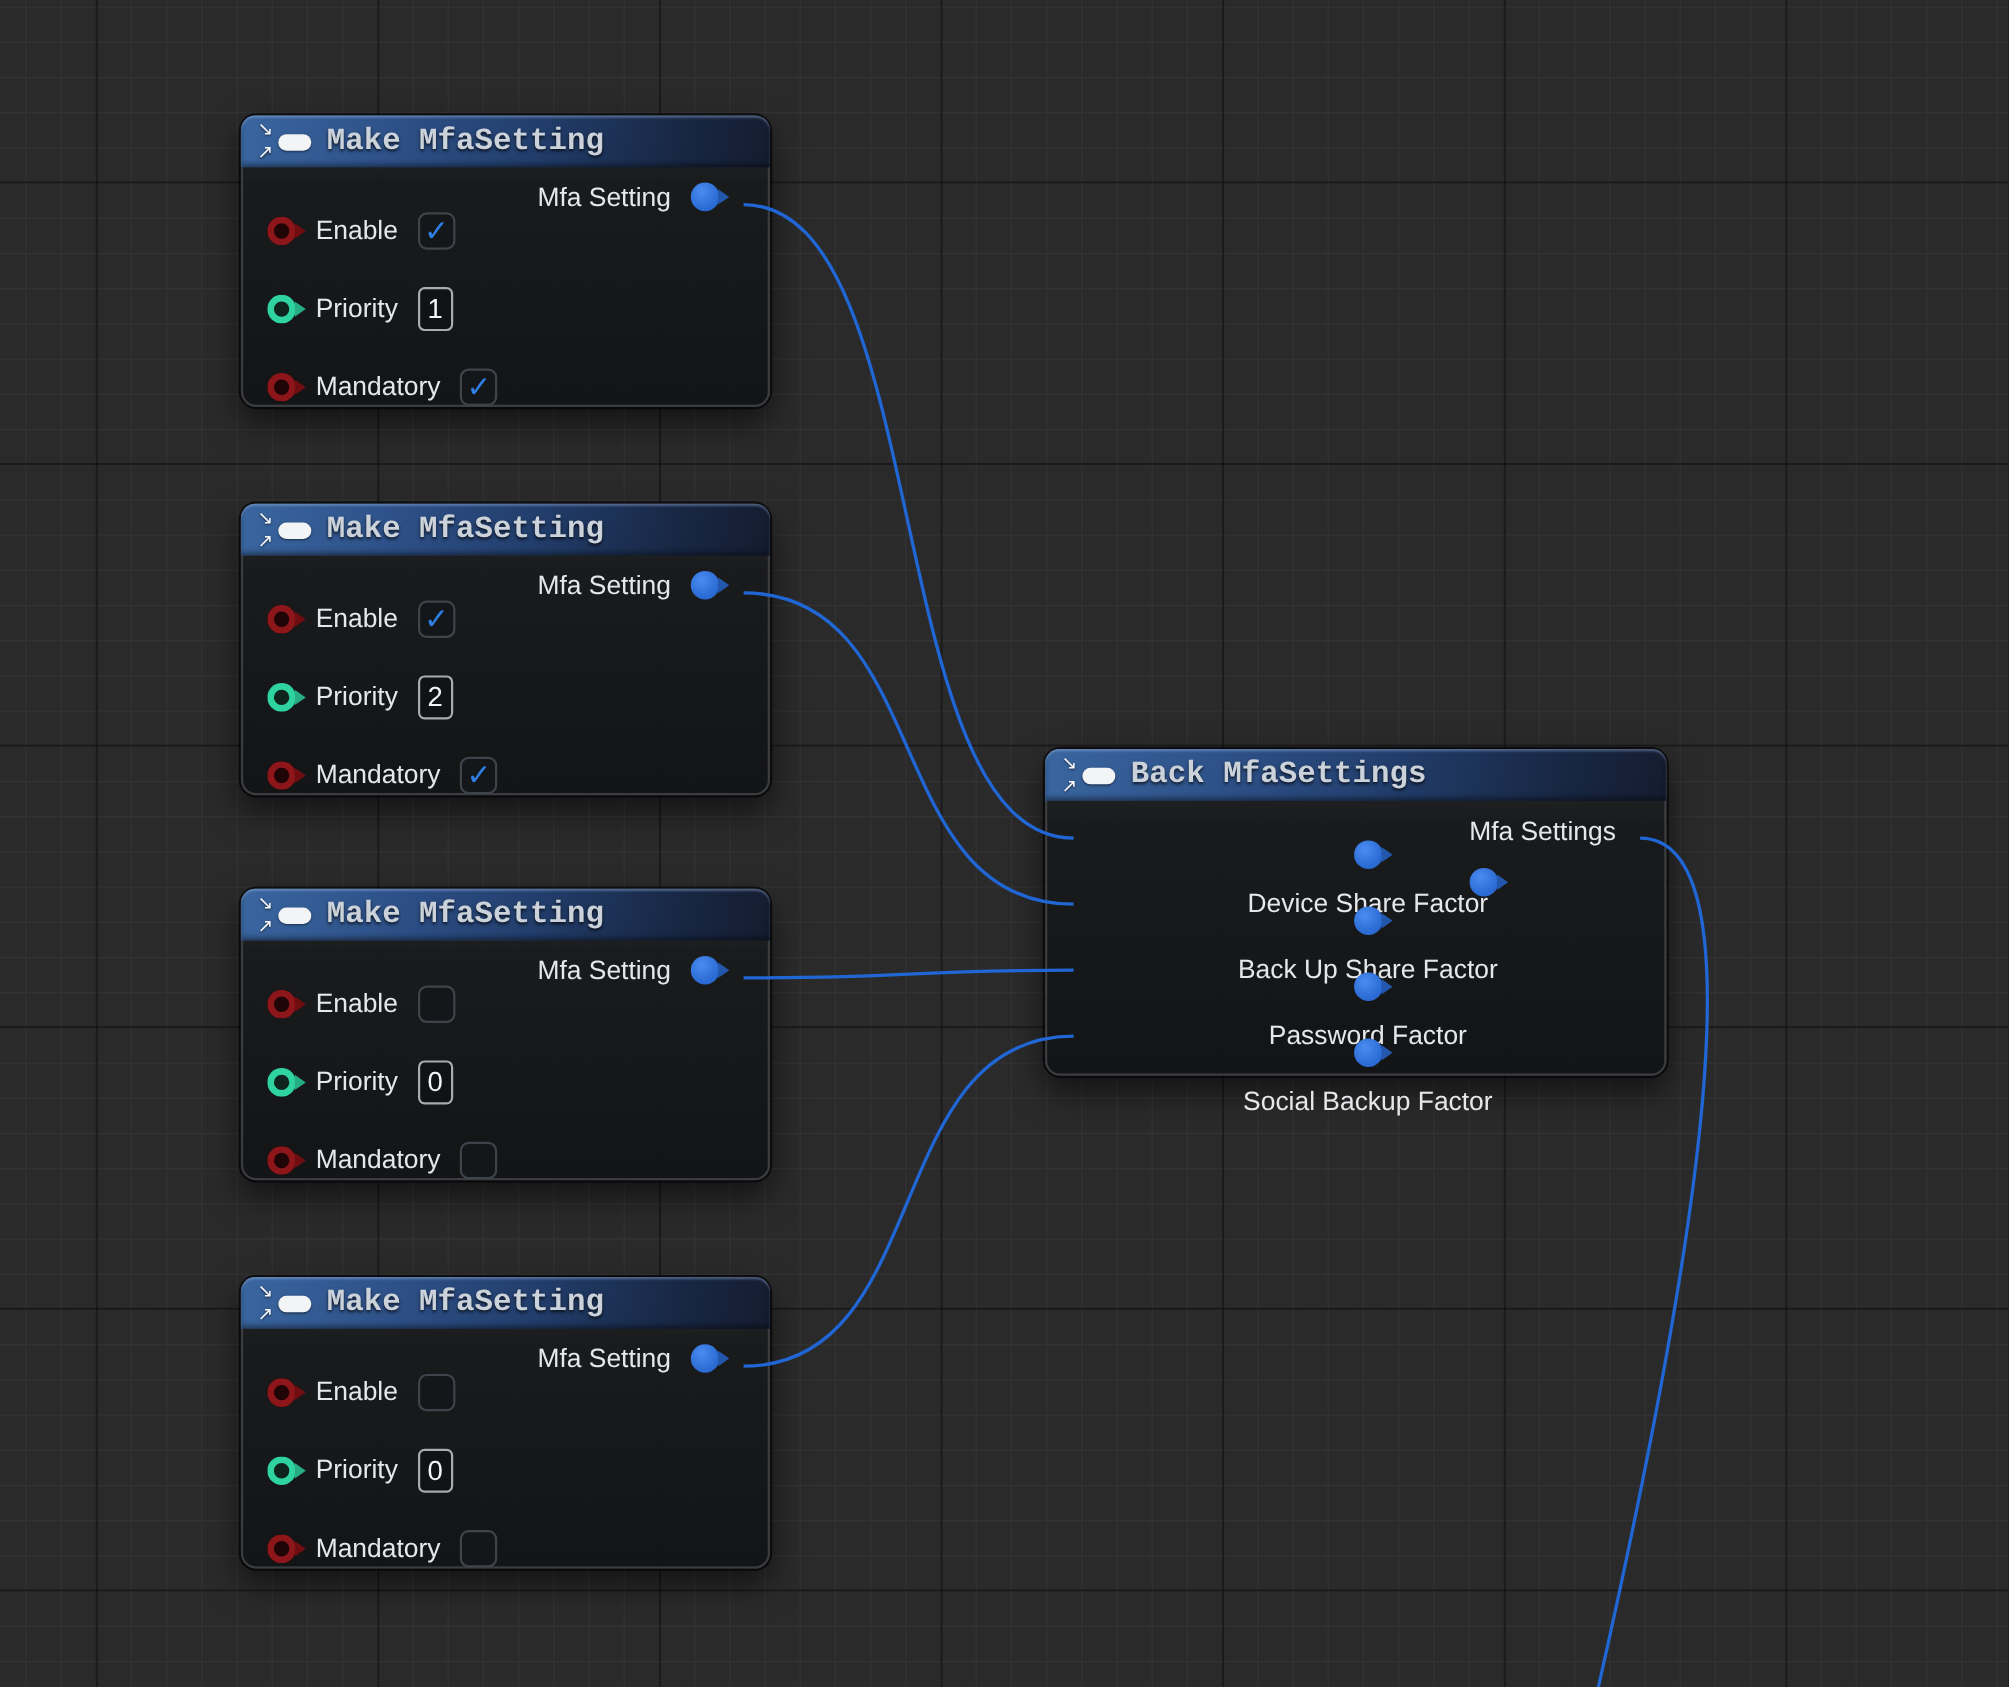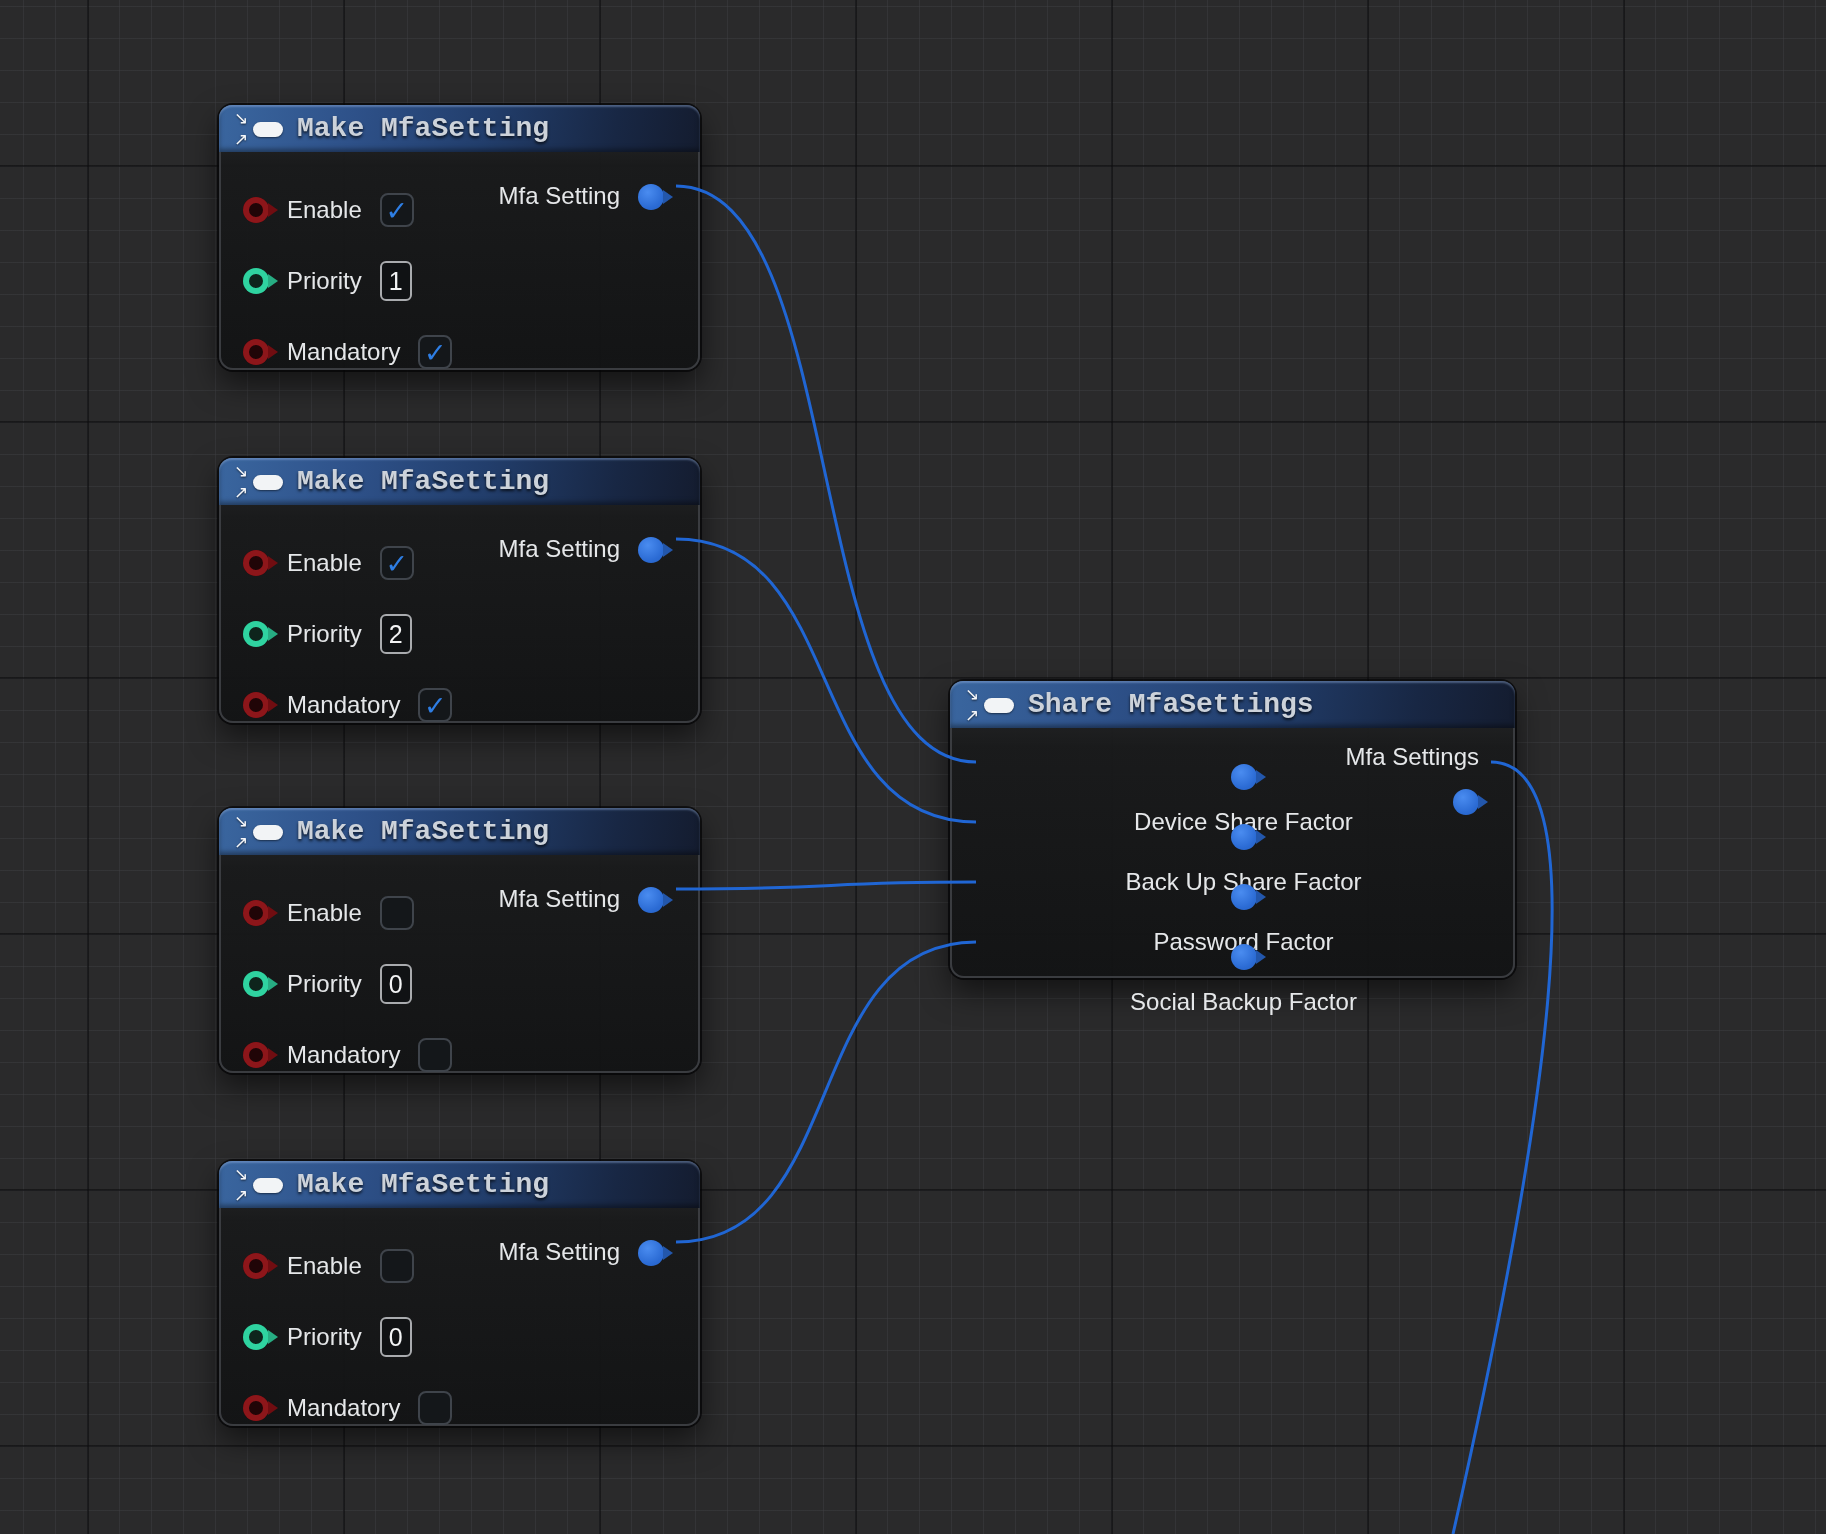--- a/index.html
+++ b/index.html
@@ -61,21 +61,21 @@
   .pin.int{background:#0e241c;box-shadow:inset 0 0 0 6px #2fd3a0;color:#27ad83;}
   .pin.struct{background:radial-gradient(circle at 38% 32%, #4a8cf0 0%, #2b6bd4 65%, #2560c2 100%);color:#2357ac;}
 
   .checkbox{width:34px;height:34px;border-radius:8px;background:#14171a;border:2px solid #3f444b;
     display:flex;align-items:center;justify-content:center;box-sizing:border-box;}
   .check{color:#2e7ee4;font-family:"DejaVu Sans", sans-serif;font-weight:bold;font-size:27px;line-height:1;}
 
   .spinbox{min-width:24px;height:40px;padding:0 7px;border:2px solid #a9abae;border-radius:6px;
     background:#101214;color:#f3f4f5;font-size:25px;display:flex;align-items:center;justify-content:center;box-sizing:border-box;}
 
-  .output-row{position:absolute;top:59px;right:0;height:44px;display:flex;align-items:flex-end;gap:18px;padding-right:34px;}
+  .output-row{position:absolute;top:59px;right:0;height:44px;display:flex;align-items:flex-start;gap:18px;padding-right:44px;}
   .n5 .output-row{top:60px;flex-direction:column;}
 </style>
 </head>
 <body>
 
 <div id="canvas">
 
   <div class="node" style="left:219px;top:105px;width:481px;height:265px;">
     <div class="node-header">
       <span class="hicon">
@@ -220,21 +220,21 @@
     </div>
   </div>
 
   <div class="node n5" style="left:950px;top:681px;width:565px;height:297px;">
     <div class="node-header">
       <span class="hicon">
         <span class="arr tr">↘</span>
         <span class="arr br">↗</span>
         <span class="pill"></span>
       </span>
-      <span class="node-title">Share MfaSettings</span>
+      <span class="node-title">Back MfaSettings</span>
     </div>
     <div class="node-body">
       <div class="row">
         <span class="pin struct"></span>
         <span class="plabel">Device Share Factor</span>
       </div>
       <div class="row">
         <span class="pin struct"></span>
         <span class="plabel">Back Up Share Factor</span>
       </div>

